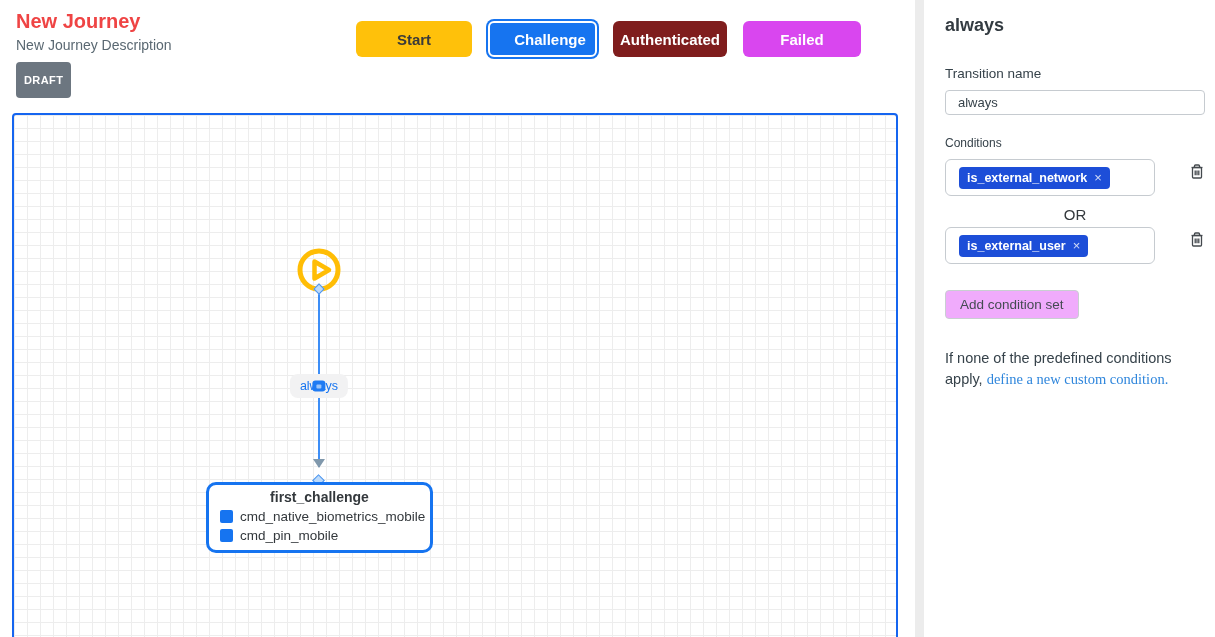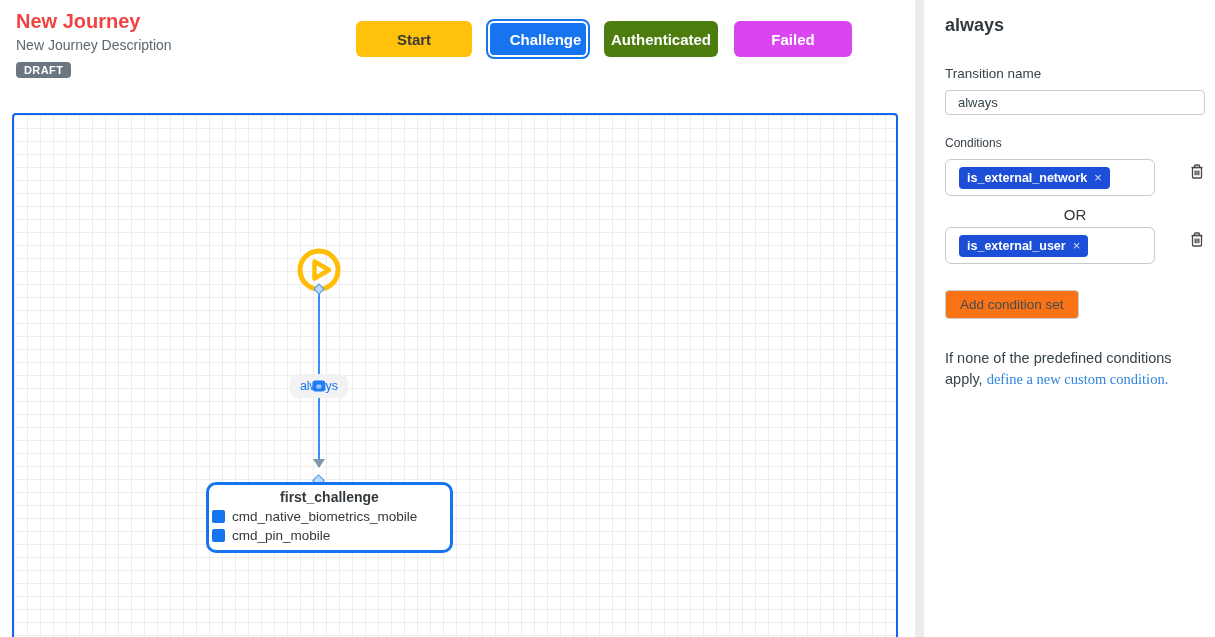--- a/index.html
+++ b/index.html
@@ -10,35 +10,35 @@
     font-family:"Liberation Sans", sans-serif;
   }
 
   
   .header { position:absolute; left:16px; top:10px; }
   .page-title { margin:0; font-size:20px; font-weight:700; color:#ef4444; }
   .page-desc { font-size:14px; color:#5A6872; margin-top:4px; }
   .draft-badge {
     display:inline-block; margin-top:9px; background:#6C7680; color:#fff;
     font-size:11px; font-weight:700; letter-spacing:.4px;
-    padding:2px 8px; border-radius:4px;
+    padding:12px 8px; border-radius:4px;
   }
 
   
   .status-row { position:absolute; left:356px; top:21px; display:flex; gap:16px; align-items:flex-start; }
   .sbtn {
     height:36px; border:none; border-radius:6px; font-weight:700; font-size:15px;
     font-family:inherit; cursor:pointer; display:flex; align-items:center; justify-content:center;
   }
   .sbtn-start  { width:116px; background:#FFC10A; color:#3A3A3A; }
   .sbtn-challenge {
-    width:100px; background:#1674F0; color:#fff;
+    width:109px; background:#1674F0; color:#fff;
     border:2px solid #fff; box-shadow:0 0 0 2px #1674F0;padding-left:21px;
   }
-  .sbtn-auth   { width:114px; background:#4d7c0f; color:#fff; }
+  .sbtn-auth   { width:114px; background:#7f1d1d; color:#fff; }
   .sbtn-failed { width:118px; background:#d946ef; color:#fff; }
 
   
   .canvas {
     position:absolute; left:12px; top:113px; width:886px; height:530px;
     border:2px solid #1565F0; border-radius:4px;
     background-color:#fff;
     background-image:
       linear-gradient(#EDEDED 1px, transparent 1px),
       linear-gradient(90deg, #EDEDED 1px, transparent 1px);
@@ -69,26 +69,26 @@
     color:#1674F0; font-size:12.5px; white-space:nowrap;
   }
   .edge-label-icon {
     position:absolute; left:50%; top:50%; transform:translate(-50%,-50%);
     width:13px; height:11px; background:#1F7BF3; border-radius:3px;
     display:flex; align-items:center; justify-content:center;
   }
   .edge-label-icon i { display:block; width:5px; height:4px; background:#9CC5F9; border-radius:1px; }
 
   .challenge-node {
-    left:192px; top:367px; width:247px; height:71px;
+    left:192px; top:367px; width:227px; height:71px;
     background:#fff; border:3px solid #1674F0; border-radius:10px;
     padding-top:4px;
   }
   .node-title { text-align:center; font-weight:700; font-size:14px; color:#33383C; }
-  .node-row { display:flex; align-items:center; gap:7px; padding-left:3px; margin-top:4px;
+  .node-row { display:flex; align-items:center; gap:7px; padding-left:11px; margin-top:4px;
               font-size:13.5px; color:#33383C; white-space:nowrap; }
   .cmd-icon { width:13px; height:13px; background:#1674F0; border-radius:2px; flex:0 0 13px; }
 
   
   .divider { position:absolute; left:915px; top:0; width:9px; height:637px; background:#ECECEC; }
   .sidebar {
     position:absolute; left:924px; top:0; width:291px; height:637px;
     background:#fff; padding:14px 10px 0 21px;
   }
   .sidebar-title { margin:0; font-size:18px; font-weight:700; color:#333B41; line-height:22px; }
@@ -109,21 +109,21 @@
     padding:4px 8px; border-radius:4px; display:flex; align-items:center; gap:7px; cursor:pointer;
   }
   .chip-x { font-weight:400; font-size:13px; opacity:.8; line-height:1; cursor:pointer; }
   .trash-btn { margin-left:auto; margin-top:4px; background:none; border:none; padding:0; cursor:pointer; }
 
   .or-label { width:260px; text-align:center; font-weight:400; font-size:15px; color:#33383C;
               margin:10px 0 4px 0; }
   .cond-row2 { margin-top:0; }
 
   .add-btn {
-    margin-top:26px; padding:6px 14px; background:#f97316; border:1px solid #C9CED2;
+    margin-top:26px; padding:6px 14px; background:#f0abfc; border:1px solid #C9CED2;
     border-radius:4px; font-size:13.5px; color:#444B52; font-family:inherit; cursor:pointer;
   }
   .note { margin-top:29px; width:258px; font-size:14.5px; line-height:21px; color:#36424A; }
   .note a { color:#2F86DC; text-decoration:none; cursor:pointer;font-family:Liberation Serif, serif; }
 </style>
 </head>
 <body>
 
 <div class="header">
   <h1 class="page-title">New Journey</h1>

